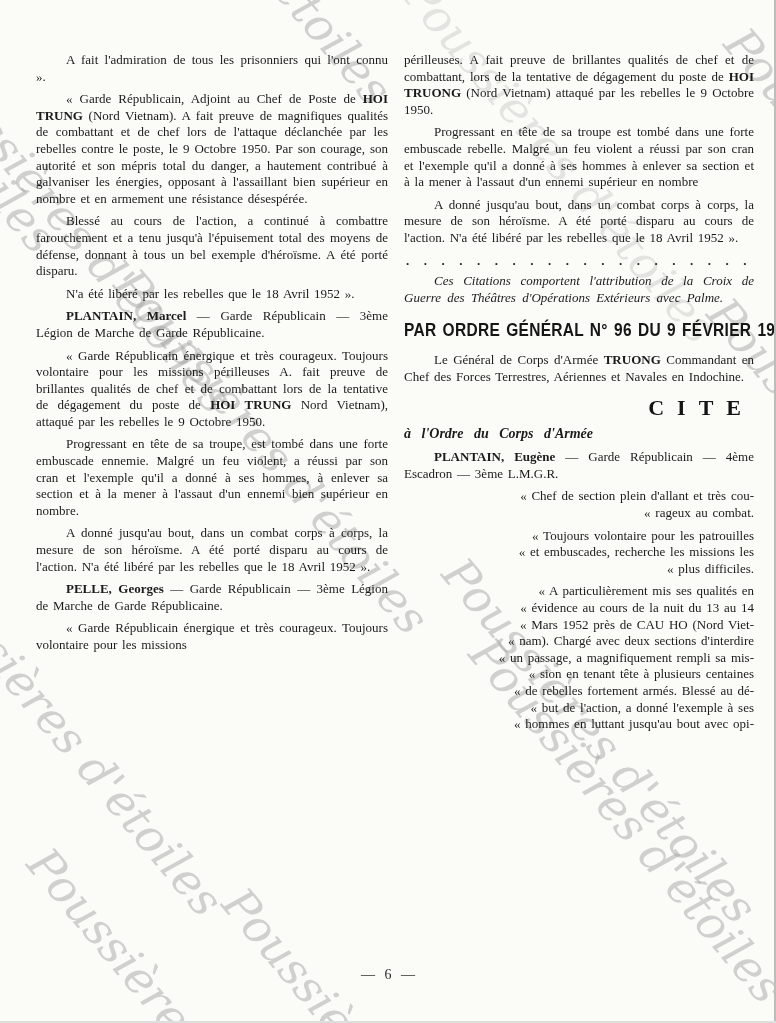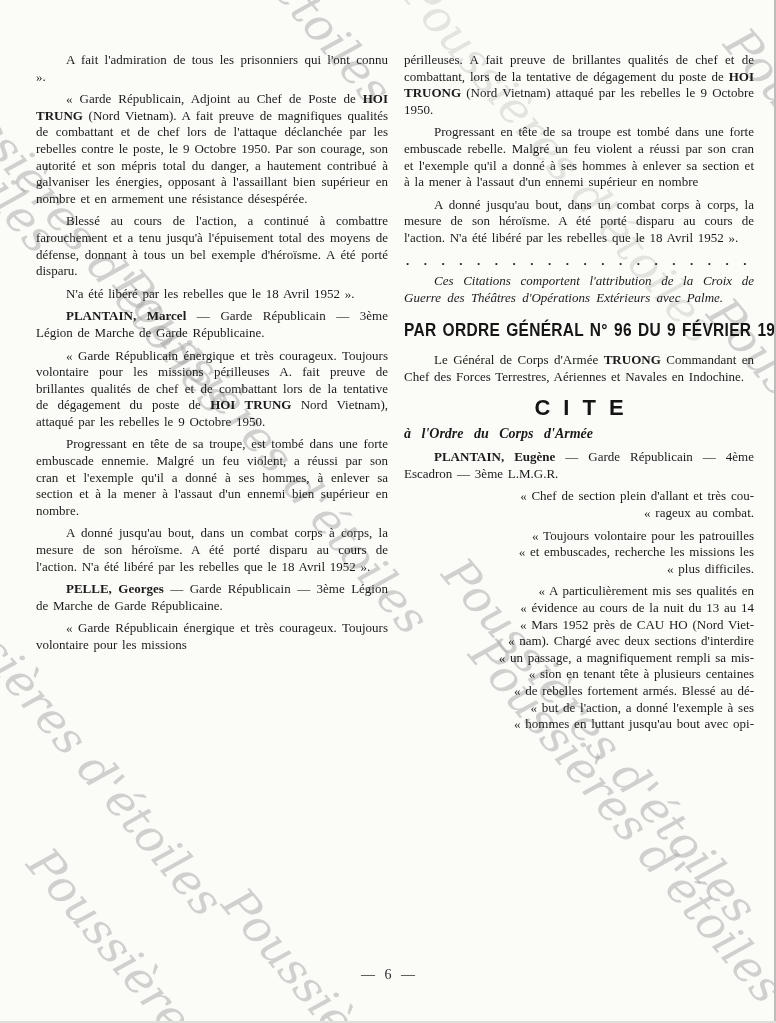--- a/index.html
+++ b/index.html
@@ -33,23 +33,23 @@
   .note    { font-style:italic; word-spacing:3px; }
   .stamp   {
     font-family:"Liberation Sans", sans-serif;
     font-weight:bold; font-size:15.5px; letter-spacing:0.3px;
     color:#161616;
     text-indent:0; text-align:left; white-space:nowrap;
     margin:16px 0 13px 0;
     transform:scaleY(1.15); transform-origin:0 50%;
   }
   .cite {
-    font-family:Liberation Sans, sans-serif;
+    font-family:Liberation Serif, serif;
     font-weight:bold; font-size:22px; letter-spacing:13px;
-    text-align:center; text-indent:13px;
+    text-align:right; text-indent:13px;
     margin:15px 0 9px 0; color:#141414;
   }
   .cite-sub {
     font-style:italic; font-weight:bold; font-size:14px;
     text-indent:0; word-spacing:7px;
     margin:0 0 7px 0;
   }
 
   .footer {
     position:absolute; left:0; right:0; bottom:40px;

